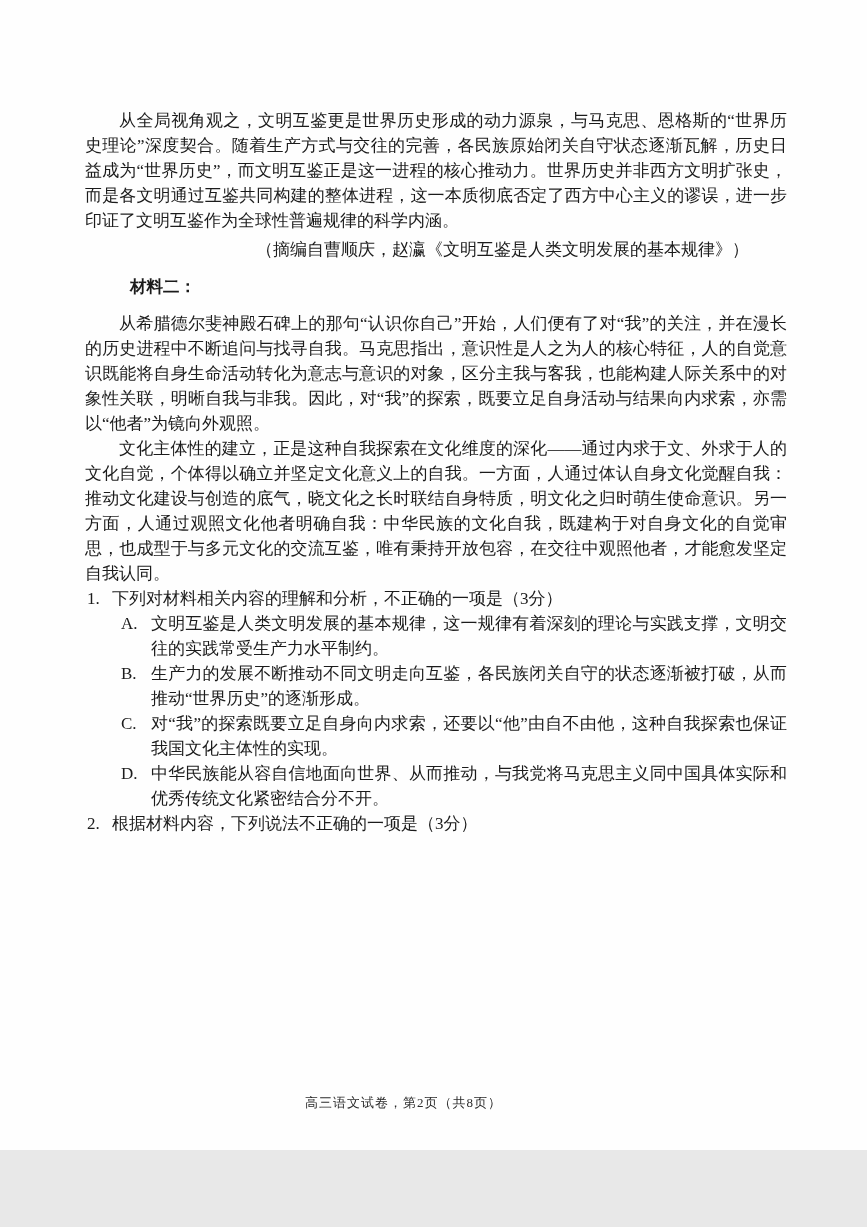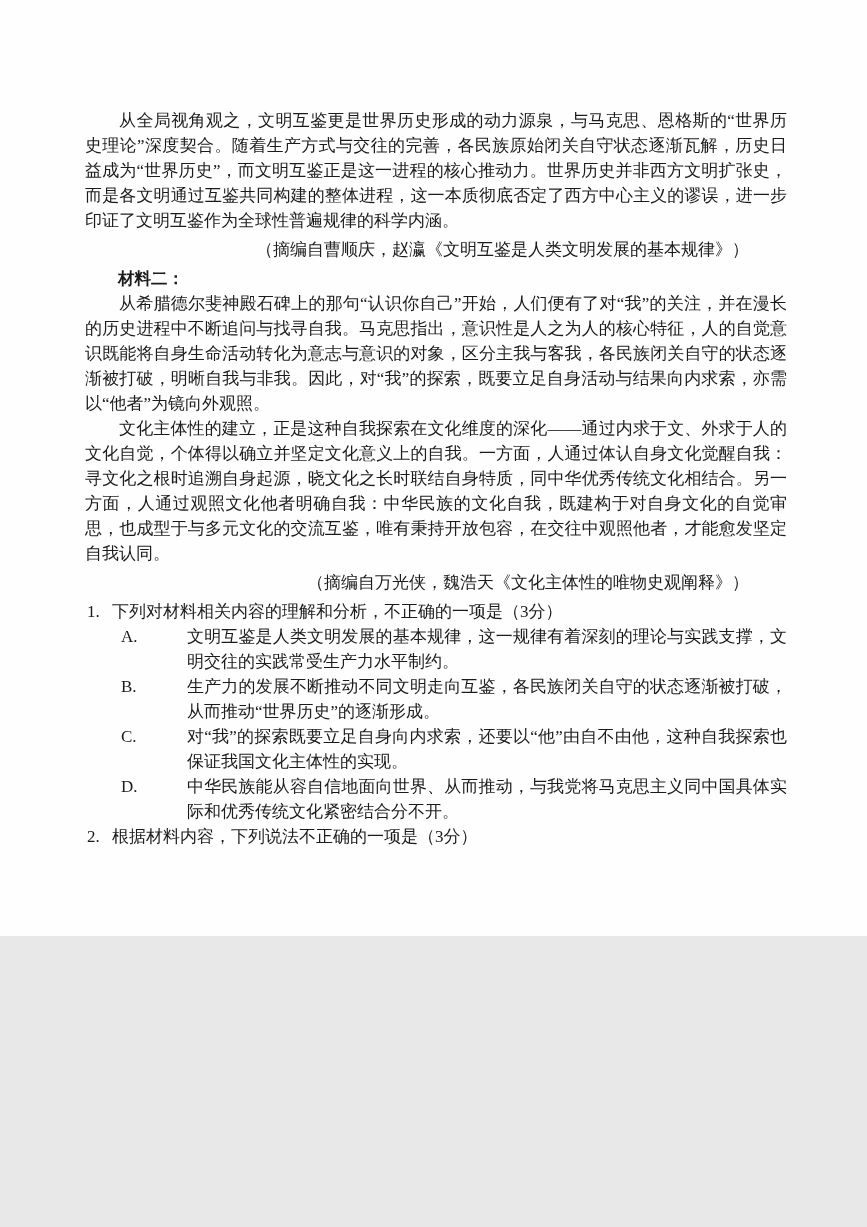--- a/index.html
+++ b/index.html
@@ -3,21 +3,21 @@
 <meta charset="utf-8">
 <style>
   html, body {
     margin: 0;
     padding: 0;
     background: #e8e8e8;
   }
   .page {
     position: relative;
     width: 867px;
-    height: 936px;
+    height: 1150px;
     margin: 0 auto;
     background: #fefefe;
     overflow: hidden;
     font-family: "Liberation Serif", "DejaVu Serif", serif;
     color: #1b1b1b;
   }
   .content {
     position: absolute;
     left: 85px;
     top: 108px;
@@ -29,21 +29,21 @@
   .para {
     margin: 0;
     text-indent: 2em;
   }
   .attribution {
     margin: 4px;
     text-align: right;
     padding-right: 34px;
   }
   .material-heading {
-    margin: 0;
+    margin: 12px;
     text-indent: 2em;
     font-weight: bold;
     font-family: "Liberation Sans", "DejaVu Sans", sans-serif;
     font-size: 16.5px;
   }
   .question { margin: 0; }
   .q-stem {
     display: flex;
     align-items: flex-start;
   }
@@ -55,21 +55,21 @@
   .q-text { flex: 1; }
   .option {
     display: flex;
     align-items: flex-start;
     margin-left: 36px;
   }
   .opt-label {
     flex: none;
     width: 30px;
   }
-  .opt-text { flex: 1; margin-left: 36px; }
+  .opt-text { flex: 1; }
   .footer {
     position: absolute;
     left: 0;
     right: 60px;
     top: 1094px;
     text-align: center;
     font-size: 13px;
     letter-spacing: 1px;
     color: #2a2a2a;
   }
@@ -100,27 +100,26 @@
 <div class="page">
 
   <div class="content">
 
     <p class="para">从全局视角观之，文明互鉴更是世界历史形成的动力源泉，与马克思、恩格斯的“世界历史理论”深度契合。随着生产方式与交往的完善，各民族原始闭关自守状态逐渐瓦解，历史日益成为“世界历史”，而文明互鉴正是这一进程的核心推动力。世界历史并非西方文明扩张史，而是各文明通过互鉴共同构建的整体进程，这一本质彻底否定了西方中心主义的谬误，进一步印证了文明互鉴作为全球性普遍规律的科学内涵。</p>
 
     <p class="attribution">（摘编自曹顺庆，赵瀛《文明互鉴是人类文明发展的基本规律》）</p>
 
     <p class="material-heading">材料二：</p>
 
-    <p class="para">从希腊德尔斐神殿石碑上的那句“认识你自己”开始，人们便有了对“我”的关注，并在漫长的历史进程中不断追问与找寻自我。马克思指出，意识性是人之为人的核心特征，人的自觉意识既能将自身生命活动转化为意志与意识的对象，区分主我与客我，各民族闭关自守的状态逐渐被打破，明晰自我与非我。因此，对“我”的探索，既要立足自身活动与结果向内求索，亦需以“他者”为镜向外观照。</p>
+    <p class="para">从希腊德尔斐神殿石碑上的那句“认识你自己”开始，人们便有了对“我”的关注，并在漫长的历史进程中不断追问与找寻自我。马克思指出，意识性是人之为人的核心特征，人的自觉意识既能将自身生命活动转化为意志与意识的对象，区分主我与客我，也能构建人际关系中的对象性关联，明晰自我与非我。因此，对“我”的探索，既要立足自身活动与结果向内求索，亦需以“他者”为镜向外观照。</p>
 
-    <p class="para">文化主体性的建立，正是这种自我探索在文化维度的深化——通过内求于文、外求于人的文化自觉，个体得以确立并坚定文化意义上的自我。一方面，人通过体认自身文化觉醒自我：寻文化之根时追溯自身起源，晓文化之长时联结自身特质，同中华优秀传统文化相结合。另一方面，人通过观照文化他者明确自我：中华民族的文化自我，既建构于对自身文化的自觉审思，也成型于与多元文化的交流互鉴，唯有秉持开放包容，在交往中观照他者，才能愈发坚定自我认同。</p>
+    <p class="para">文化主体性的建立，正是这种自我探索在文化维度的深化——通过内求于文、外求于人的文化自觉，个体得以确立并坚定文化意义上的自我。一方面，人通过体认自身文化觉醒自我：推动文化建设与创造的底气，晓文化之长时联结自身特质，明文化之归时萌生使命意识。另一方面，人通过观照文化他者明确自我：中华民族的文化自我，既建构于对自身文化的自觉审思，也成型于与多元文化的交流互鉴，唯有秉持开放包容，在交往中观照他者，才能愈发坚定自我认同。</p>
 
 
 
-    <p class="attribution">（摘编自万光侠，魏浩天《文化主体性的唯物史观阐释》）</p>
 
     <div class="question">
       <div class="q-stem">
         <span class="q-num">1.</span>
         <span class="q-text">下列对材料相关内容的理解和分析，不正确的一项是（3分）</span>
       </div>
       <div class="option">
         <span class="opt-label">A.</span>
         <span class="opt-text">文明互鉴是人类文明发展的基本规律，这一规律有着深刻的理论与实践支撑，文明交往的实践常受生产力水平制约。</span>
       </div>

